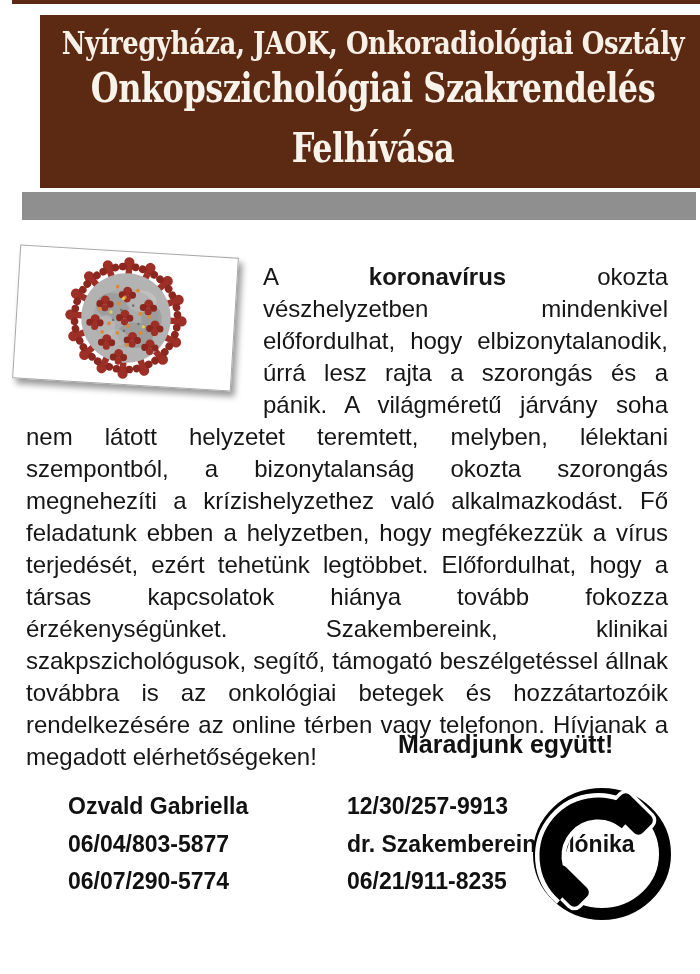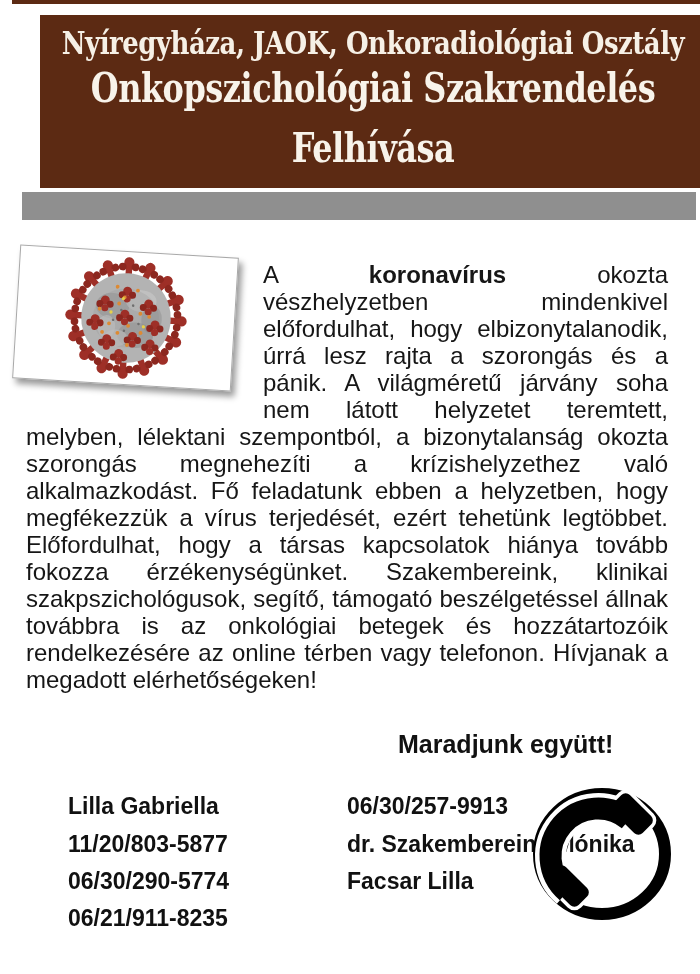--- a/index.html
+++ b/index.html
@@ -11,21 +11,21 @@
   .header-box{position:absolute;left:40px;top:15px;width:666px;height:173px;background:#5c2a13;
               text-align:center;box-sizing:border-box;padding-top:12px;}
   .header-line1{font-family:"DejaVu Serif",serif;font-weight:bold;font-size:26px;line-height:32px;
                 color:#f6f0e6;transform:scaleY(1.22);letter-spacing:-0.5px;white-space:nowrap;}
   .header-title{margin-top:13px;font-family:"DejaVu Serif",serif;font-weight:bold;font-size:32px;
                 line-height:46px;color:#f8f3ea;transform:scaleY(1.30);letter-spacing:-0.5px;}
 
   .gray-bar{position:absolute;left:22px;top:192px;width:674px;height:28px;background:#8f8f8f;}
 
   .body-text{position:absolute;left:26px;top:261px;width:642px;margin:0;
-             font-size:24px;line-height:27px;text-align:justify;color:#161616;}
+             font-size:24px;line-height:32px;text-align:justify;color:#161616;}
   .wrap-spacer{float:left;width:237px;height:156px;}
 
   .virus-card{position:absolute;left:16px;top:251px;width:217px;height:132px;background:#ffffff;
               border:1px solid #a8a8a8;box-shadow:4px 5px 6px rgba(0,0,0,0.40);
               transform:rotate(3.5deg);display:flex;align-items:center;justify-content:center;}
   .virus-card svg{display:block;}
 
   .slogan{position:absolute;left:398px;top:730px;font-size:25px;font-weight:bold;color:#111;text-align:right;}
 
   .contacts{position:absolute;left:68px;top:788px;display:grid;
@@ -129,26 +129,25 @@
         <circle cx="128" cy="112" r="2.6" fill="#e5cf4a"></circle>
       <circle cx="76" cy="92" r="2.6" fill="#e5cf4a"></circle>
     </svg>
   </div>
 
   <p class="body-text"><span class="wrap-spacer"></span><span>A </span><b>koronavírus</b><span> okozta vészhelyzetben mindenkivel előfordulhat, hogy elbizonytalanodik, úrrá lesz rajta a szorongás és a pánik. A világméretű járvány soha nem látott helyzetet teremtett, melyben, lélektani szempontból, a bizonytalanság okozta szorongás megnehezíti a krízishelyzethez való alkalmazkodást. Fő feladatunk ebben a helyzetben, hogy megfékezzük a vírus terjedését, ezért tehetünk legtöbbet. Előfordulhat, hogy a társas kapcsolatok hiánya tovább fokozza érzékenységünket. Szakembereink, klinikai szakpszichológusok, segítő, támogató beszélgetéssel állnak továbbra is az onkológiai betegek és hozzátartozóik rendelkezésére az online térben vagy telefonon. Hívjanak a megadott elérhetőségeken!</span></p>
 
   <div class="slogan">Maradjunk együtt!</div>
 
   <div class="contacts">
-    <div class="cell">Lilla Gabriella</div>
-    <div class="cell">06/30/257-9913</div>
-    <div class="cell">11/20/803-5877</div>
+    <div class="cell">Ozvald Gabriella</div>
+    <div class="cell">12/30/257-9913</div>
+    <div class="cell">06/04/803-5877</div>
     <div class="cell">dr. Szakembereink Mónika</div>
-    <div class="cell">06/30/290-5774</div>
-    <div class="cell">Facsar Lilla</div>
+    <div class="cell">06/07/290-5774</div>
     <div class="cell">06/21/911-8235</div>
   </div>
 
   <div class="phone-wrap">
     <svg width="148" height="140" viewBox="0 0 148 140">
       <ellipse cx="75" cy="68" rx="63" ry="60" fill="none" stroke="#000000" stroke-width="12"></ellipse>
 
       <path d="M 40,106 A 46,46 0 0 1 102,34" fill="none" stroke="#ffffff" stroke-width="31"></path>
       <rect x="84" y="16" width="42" height="24" rx="6" fill="#ffffff" stroke="#ffffff" stroke-width="7" transform="rotate(45 105 28)"></rect>
       <rect x="20" y="88" width="42" height="24" rx="6" fill="#ffffff" stroke="#ffffff" stroke-width="7" transform="rotate(45 41 100)"></rect>

